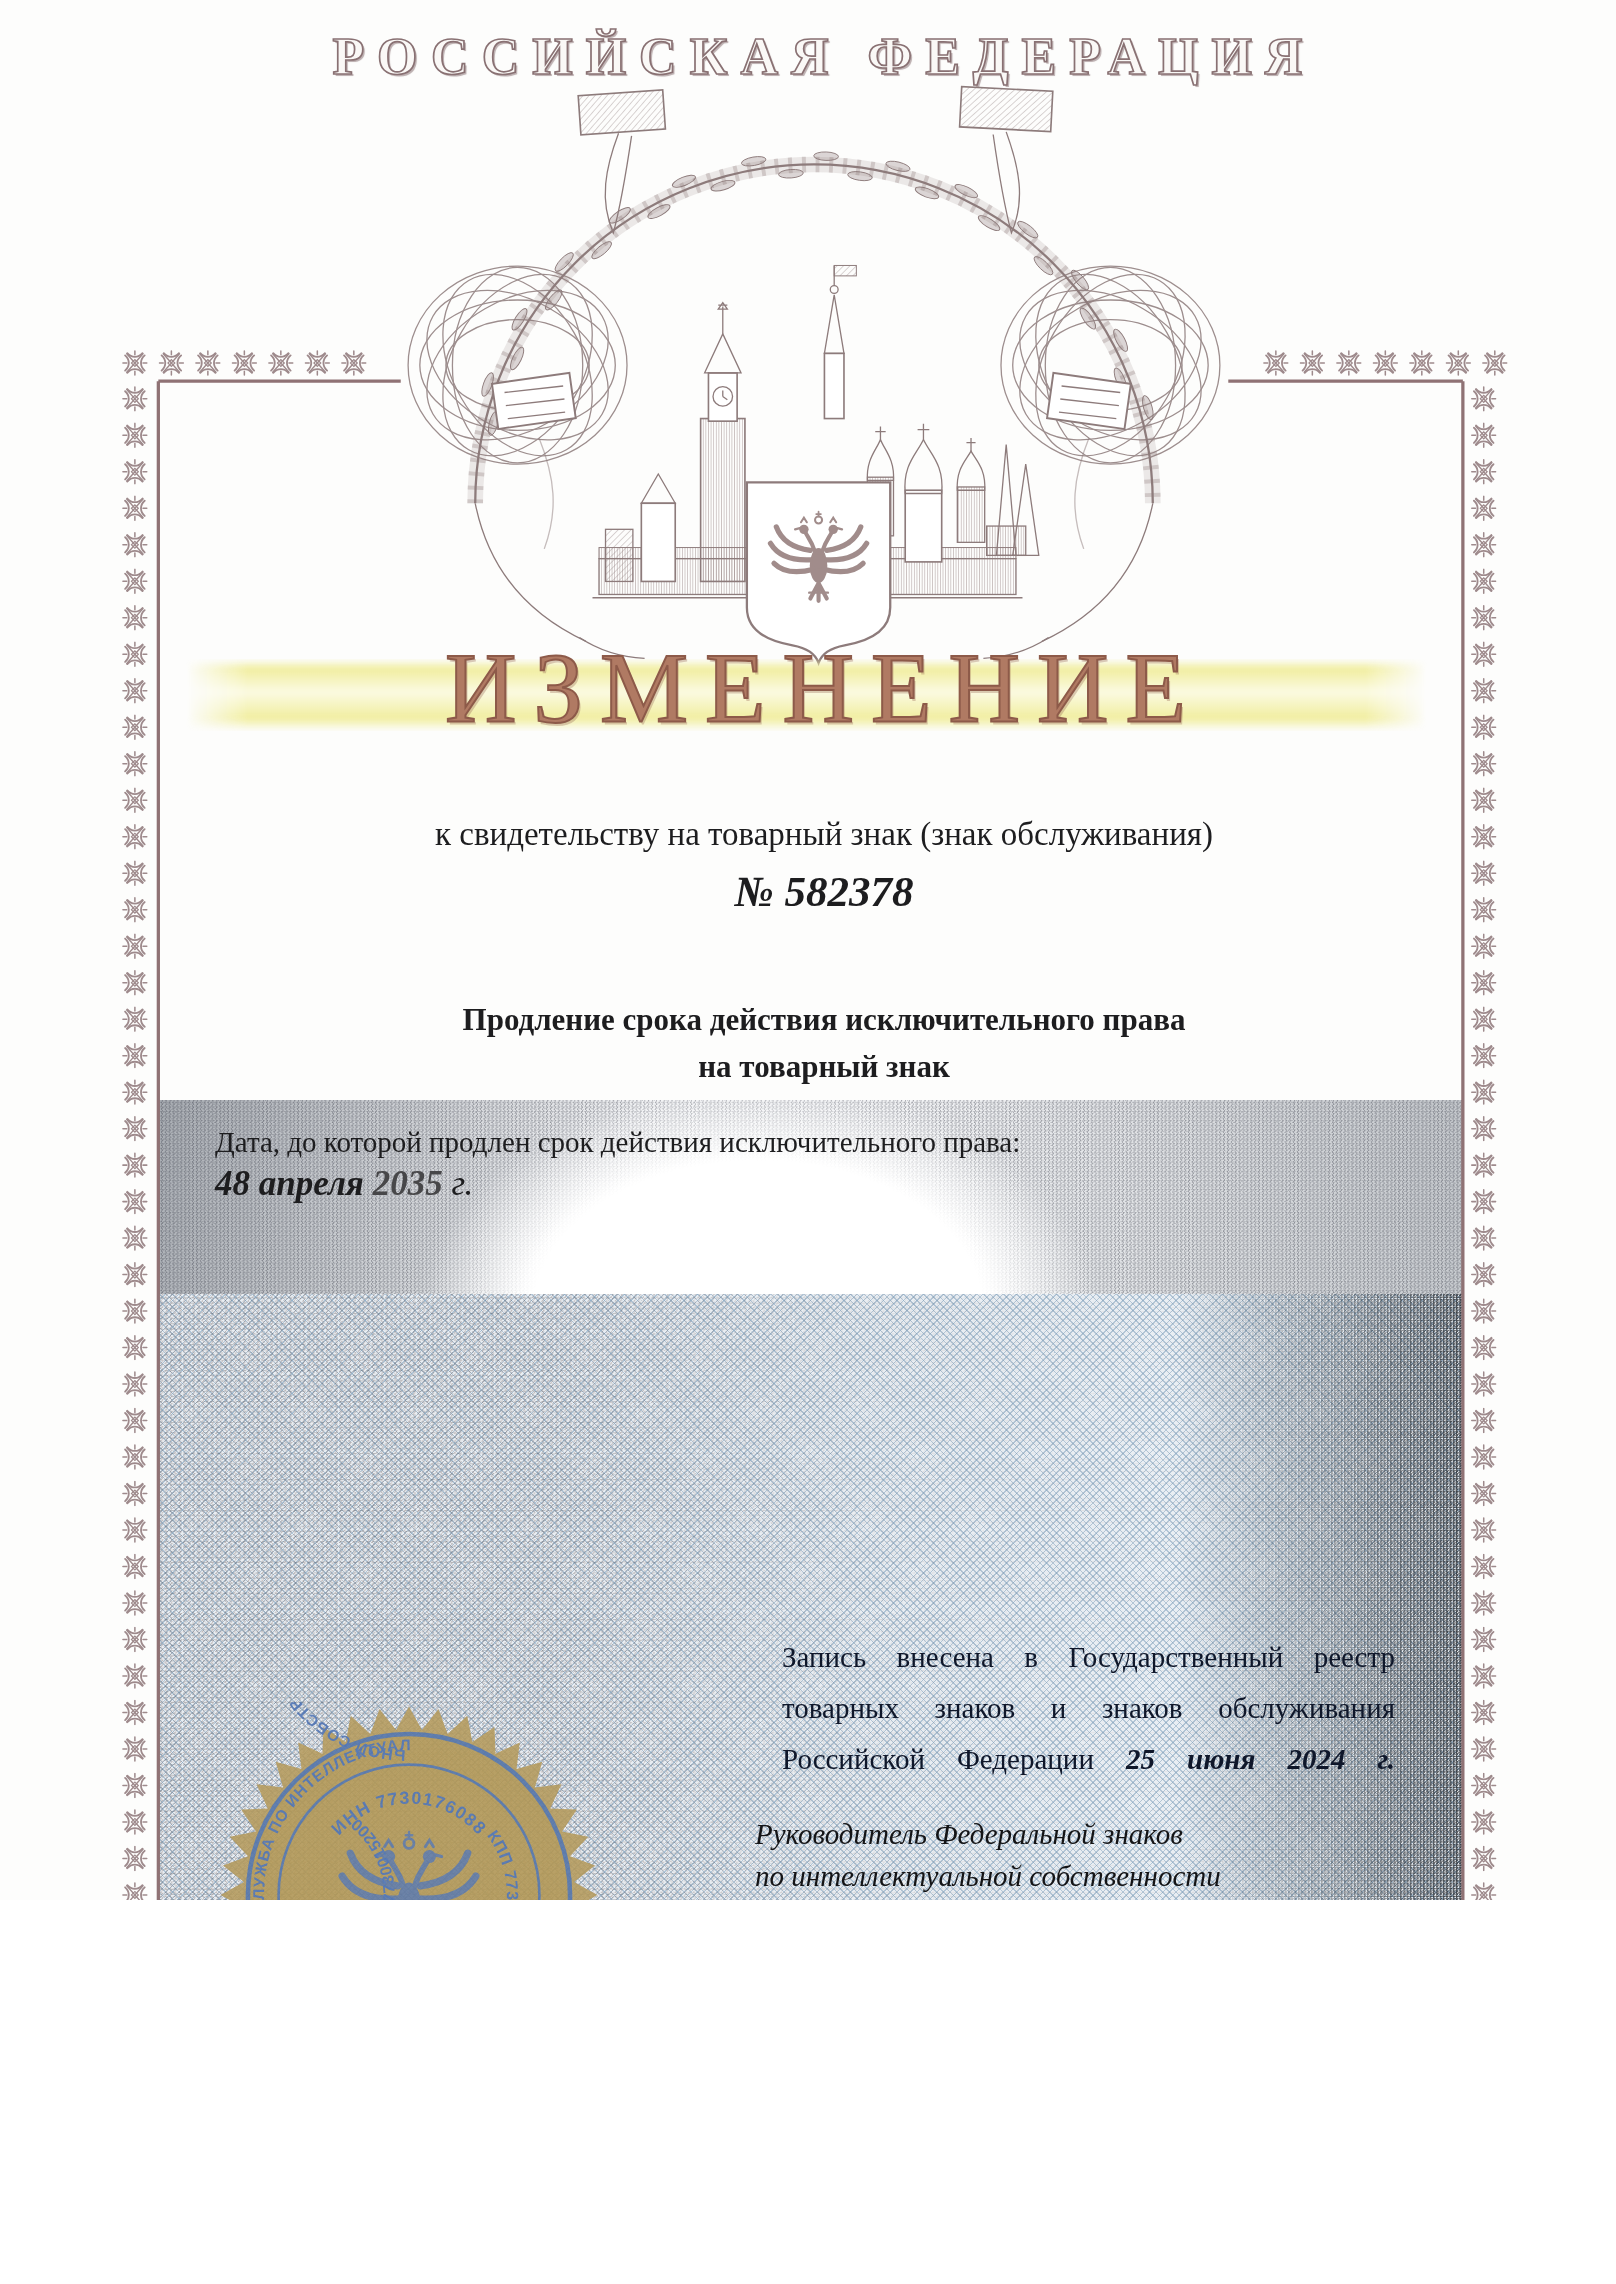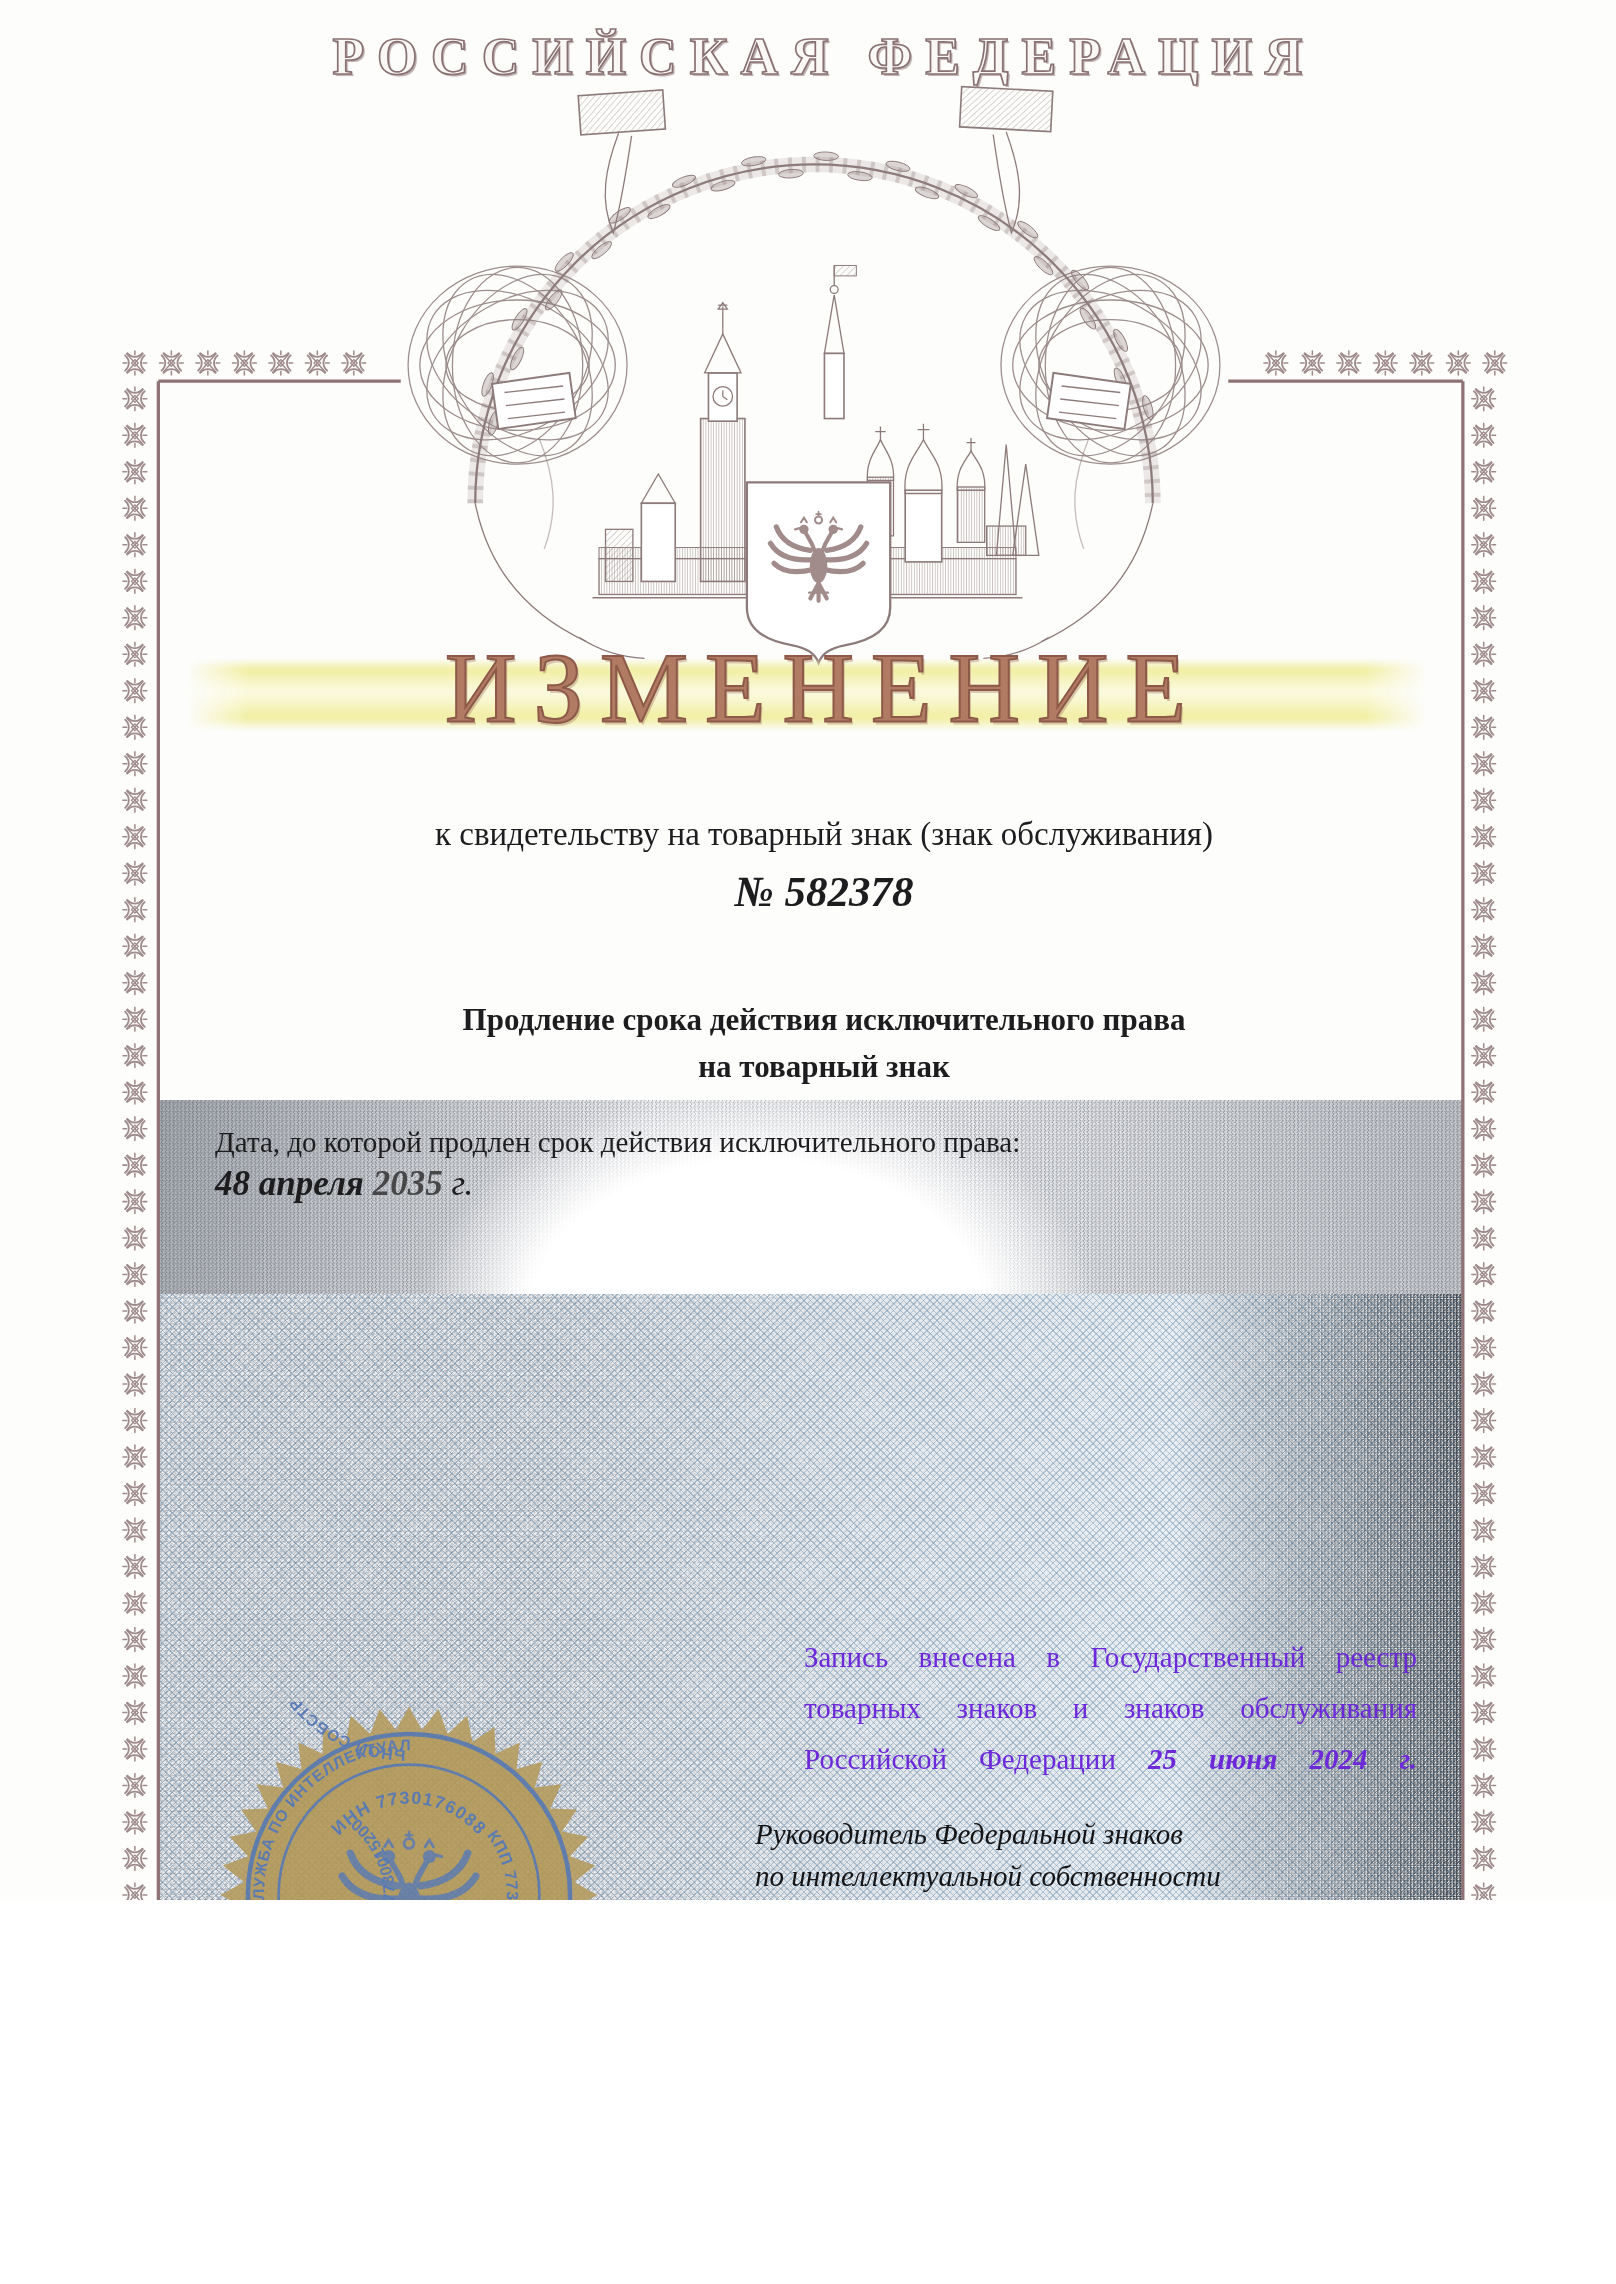--- a/index.html
+++ b/index.html
@@ -60,21 +60,21 @@
   .title{left:0;top:631px;width:100%;text-align:center;z-index:5;
     font-size:99px;font-weight:normal;letter-spacing:17px;color:#b07a63;
     -webkit-text-stroke:2px #8d5a49;text-shadow:2px 2.6px 0 rgba(141,90,73,.3);}
   .subtitle{left:0;top:816px;width:100%;text-align:center;font-size:33px;font-weight:normal;z-index:5;}
   .cert-number{left:0;top:867px;width:100%;text-align:center;font-size:43px;font-weight:bold;z-index:5;font-style:italic;}
   .action{left:0;top:996px;width:100%;text-align:center;font-size:31px;font-weight:bold;line-height:47px;z-index:5;}
   .date-label{left:215px;top:1126px;font-size:29px;z-index:5;}
   .date-value{left:215px;top:1164px;font-size:35px;font-weight:bold;font-style:italic;z-index:5;}
   .date-year{color:#474749;}
   .date-suffix{font-weight:normal;}
-  .record{left:782px;top:1632px;width:613px;font-size:29px;line-height:51px;z-index:5;color:#6d28d9;margin-left:22px;}
+  .record{left:782px;top:1632px;width:613px;font-size:29px;line-height:51px;z-index:5;color:#0f172a;}
   .record div{text-align:justify;text-align-last:justify;}
   .bi{font-weight:bold;font-style:italic;}
   .role{left:755px;top:1813px;font-size:29px;font-style:italic;line-height:42px;z-index:5;color:#141416;}
   .name{left:1139px;top:1969px;font-size:29px;font-style:italic;z-index:5;color:#0c4a6e;}
 
   
   #vignette-svg{left:384px;top:73px;width:860px;height:639px;z-index:3;}
   .eng{stroke:#8d7b7b;fill:none;stroke-width:2;}
   #seal-svg{left:216px;top:1702px;width:386px;height:386px;z-index:4;opacity:.92;}
   #signature-svg{left:652px;top:1906px;width:749px;height:306px;z-index:6;}

